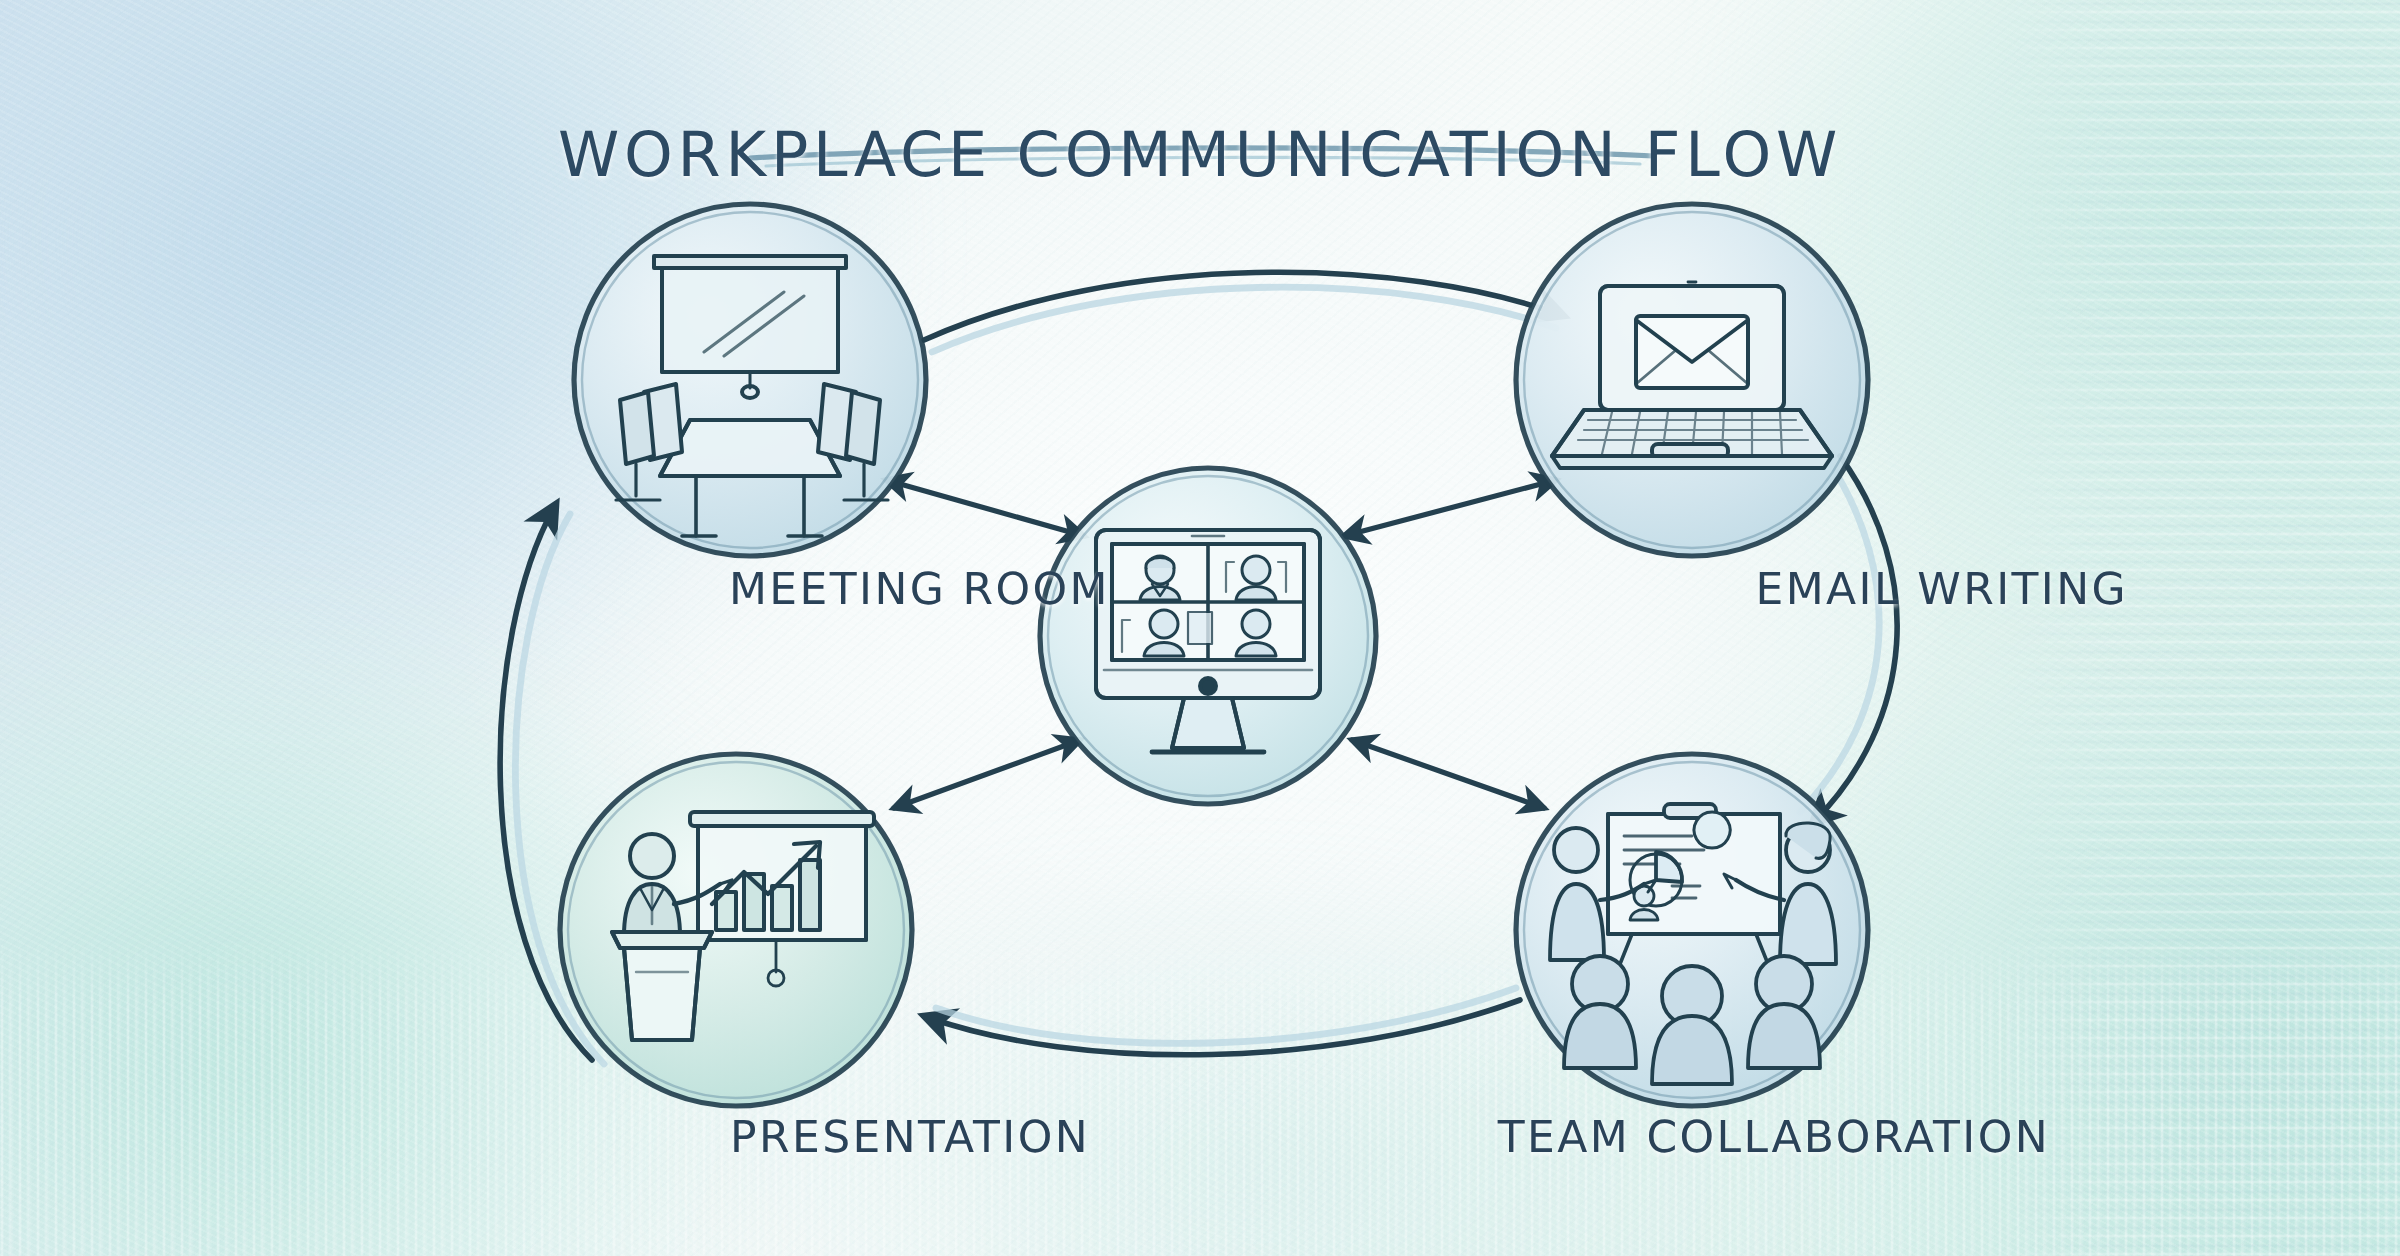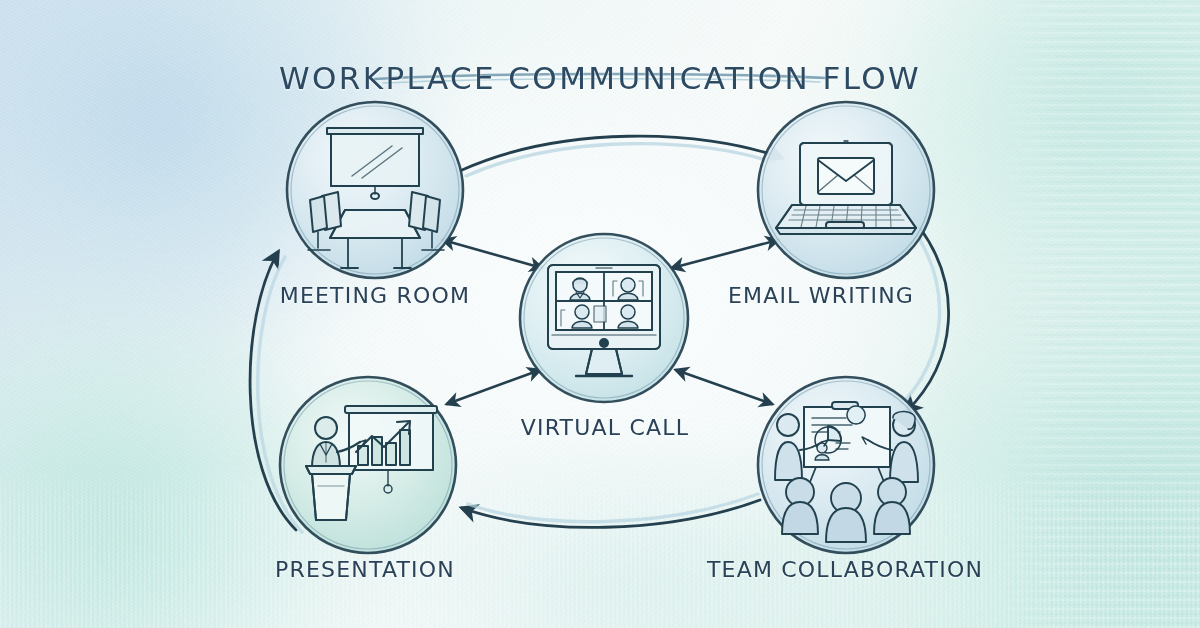--- a/index.html
+++ b/index.html
@@ -120,31 +120,31 @@
     font-size: 31px;
     letter-spacing: 2.4px;
     font-weight: 400;
     color: #2d4a63;
     font-family: "DejaVu Sans", sans-serif;
     text-shadow: 0 1px 2px rgba(255,255,255,.9);
     margin-top: 12px;
   }
   .node-label {
     position: absolute;
-    text-align: center;
+    text-align: right;
     font-size: 22px;
     letter-spacing: 1.2px;
     font-weight: 400;
     color: #2a4258;
     font-family: "DejaVu Sans", sans-serif;
     text-shadow: 0 1px 2px rgba(255,255,255,.85);
     white-space: nowrap;
   }
   .lbl-meeting      { left: 195px; top: 283px; width: 360px; }
-  .lbl-email        { left: 641px; top: 283px; width: 360px; }
+  .lbl-email        { left: 704px; top: 283px; width: 360px; }
   .lbl-virtual      { left: 425px; top: 415px; width: 360px; }
   .lbl-presentation { left: 185px; top: 557px; width: 360px; }
   .lbl-team         { left: 665px; top: 557px; width: 360px; }
 </style>
 </head>
 <body>
 
 <div id="stage">
 
   <div class="bg-base"></div>
@@ -408,19 +408,18 @@
       </g>
     </g>
   </svg>
 
   <div class="ttl">WORKPLACE COMMUNICATION FLOW</div>
 
   <div class="node-label lbl-meeting">MEETING ROOM</div>
 
   <div class="node-label lbl-email">EMAIL WRITING</div>
 
-  <div class="node-label lbl-virtual">VIRTUAL CALL</div>
 
   <div class="node-label lbl-team">TEAM COLLABORATION</div>
 
   <div class="node-label lbl-presentation">PRESENTATION</div>
 
 </div>
 
 </body></html>

